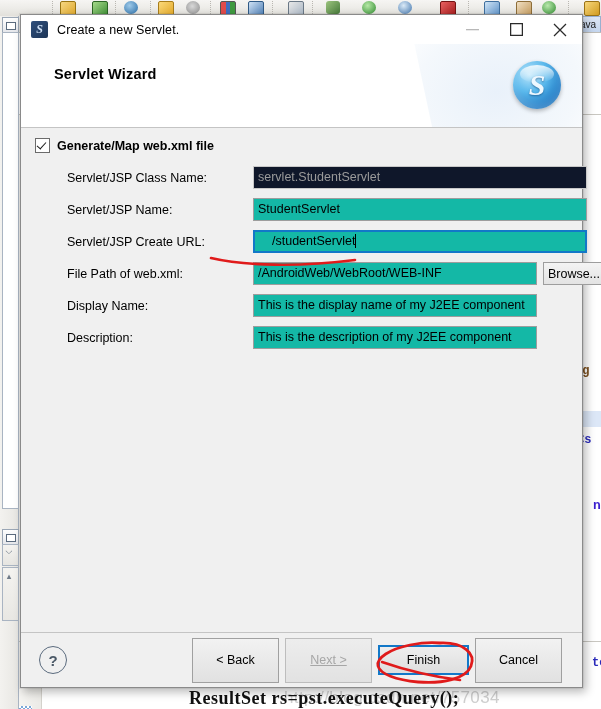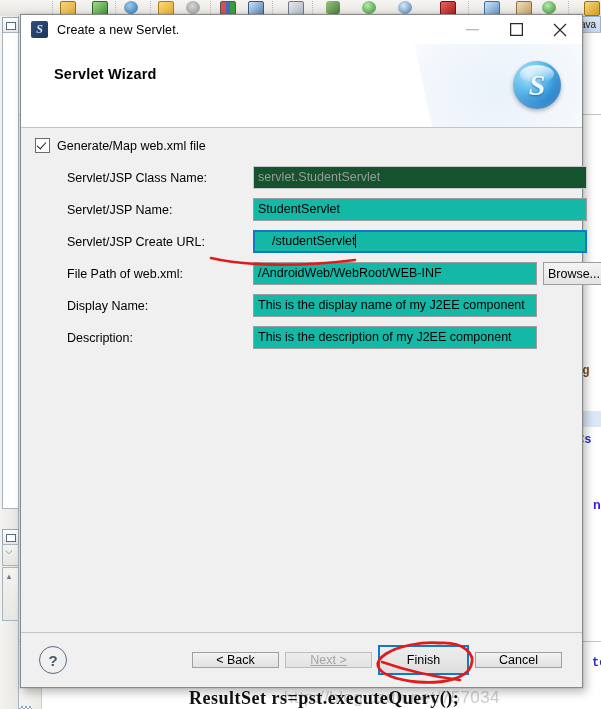--- a/index.html
+++ b/index.html
@@ -135,41 +135,41 @@
     background:linear-gradient(to bottom,rgba(255,255,255,.85),rgba(255,255,255,0));
   }
   .wiz-logo span{
     position:absolute;inset:0;text-align:center;line-height:48px;
     font-family:"Liberation Serif",serif;font-weight:bold;font-style:italic;
     font-size:30px;color:#eef8ff;text-shadow:0 1px 2px rgba(10,60,110,.6);
   }
 
   .wiz-body{flex:1 1 auto;background:#f0f0f0;position:relative;}
 
-  .chk-row{position:absolute;left:14px;top:10px;display:flex;align-items:center;gap:7px;}
+  .chk-row{position:absolute;left:14px;top:10px;display:flex;align-items:center;gap:7px;font-weight:bold;}
   .chkbox{
     width:13px;height:13px;background:#fff;border:1px solid #6b6b6b;position:relative;
     flex:0 0 13px;
   }
   .chkbox::after{
     content:"";position:absolute;left:3px;top:1px;width:4px;height:8px;
     border:solid #1b1b1b;border-width:0 1.6px 1.6px 0;transform:rotate(42deg);
   }
   .chk-label{font-size:12.5px;color:#000;}
 
   .form{position:absolute;left:14px;top:38px;width:520px;margin-left:32px;}
   .frow{display:flex;align-items:center;height:23px;margin-bottom:9px;}
   .flabel{width:186px;flex:0 0 186px;font-size:12.5px;color:#000;}
   .finput{
     flex:1 1 auto;height:23px;box-sizing:border-box;background:#14b8a6;
     border:1px solid #9d9d9d;font-size:12.5px;color:#000;
     padding:0 4px;line-height:21px;white-space:nowrap;overflow:hidden;
     position:relative;
   }
-  .finput.readonly{background:#14532d;border-color:#c8c8c8;color:#9a9a9a;}
+  .finput.readonly{background:#0f172a;border-color:#c8c8c8;color:#9a9a9a;}
   .finput.focused{border:2px solid #1278c8;line-height:19px;padding:0 17px;}
   .caret{display:inline-block;width:1px;height:14px;background:#000;
     vertical-align:-3px;margin-left:0px;}
   .browse-btn{
     margin-left:6px;flex:0 0 62px;height:23px;box-sizing:border-box;
     background:linear-gradient(to bottom,#f4f4f4,#e3e3e3);
     border:1px solid #9d9d9d;font-size:12.5px;color:#000;
     display:flex;align-items:center;justify-content:center;
   }
   .frow.narrow .finput{flex:0 0 284px;}
@@ -179,21 +179,21 @@
     position:relative;display:flex;align-items:center;
   }
   .help-btn{
     margin-left:18px;width:26px;height:26px;border-radius:50%;
     border:1.5px solid #5b6b7e;color:#4a5866;font-size:15px;font-weight:bold;
     display:flex;align-items:center;justify-content:center;background:#f0f0f0;
     flex:0 0 26px;
   }
   .btnrow{margin-left:auto;margin-right:20px;display:flex;gap:6px;align-items:center;}
   .dlg-btn{
-    width:87px;height:16px;box-sizing:border-box;
+    width:87px;height:45px;box-sizing:border-box;
     background:linear-gradient(to bottom,#f2f2f2,#e1e1e1);
     border:1px solid #a0a0a0;font-size:12.5px;color:#000;
     display:flex;align-items:center;justify-content:center;
   }
   .dlg-btn.disabled{color:#a6a6a6;background:linear-gradient(to bottom,#ededed,#e2e2e2);
     border-color:#bdbdbd;text-decoration:underline;}
   .dlg-btn.default{
     border:2px solid #1278c8;width:91px;height:30px;
     background:linear-gradient(to bottom,#eeeeee,#dedede);
   }

